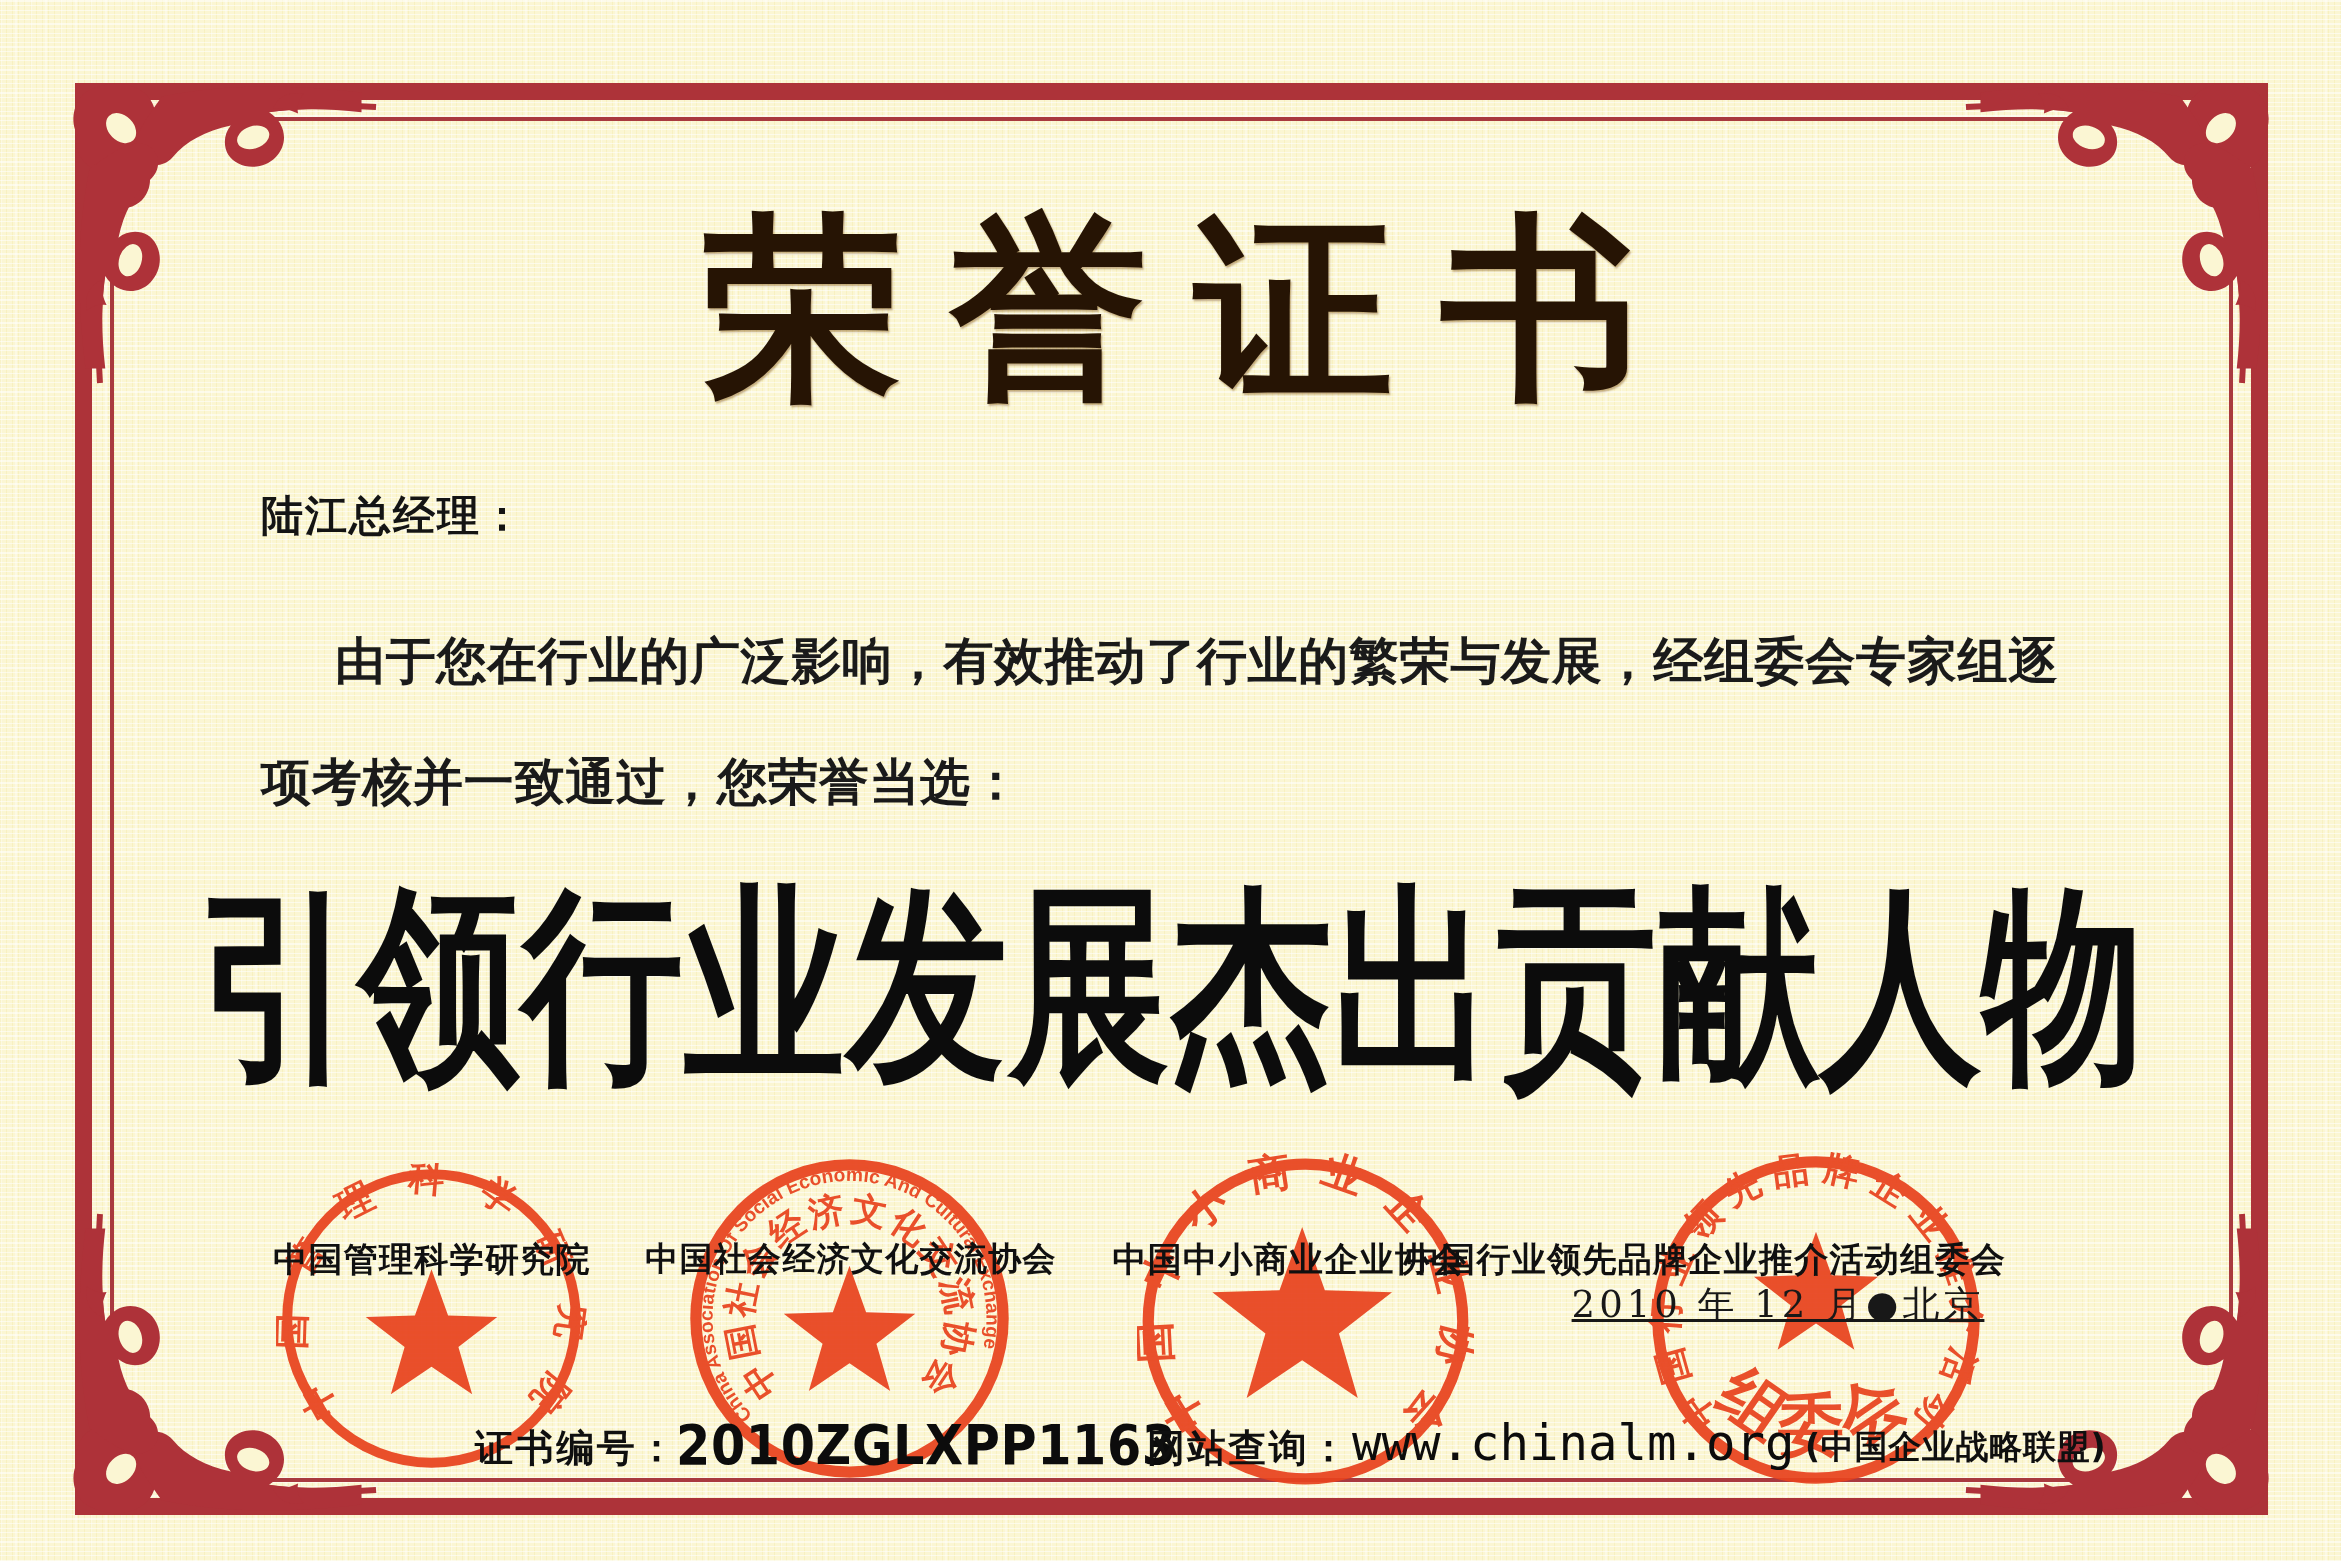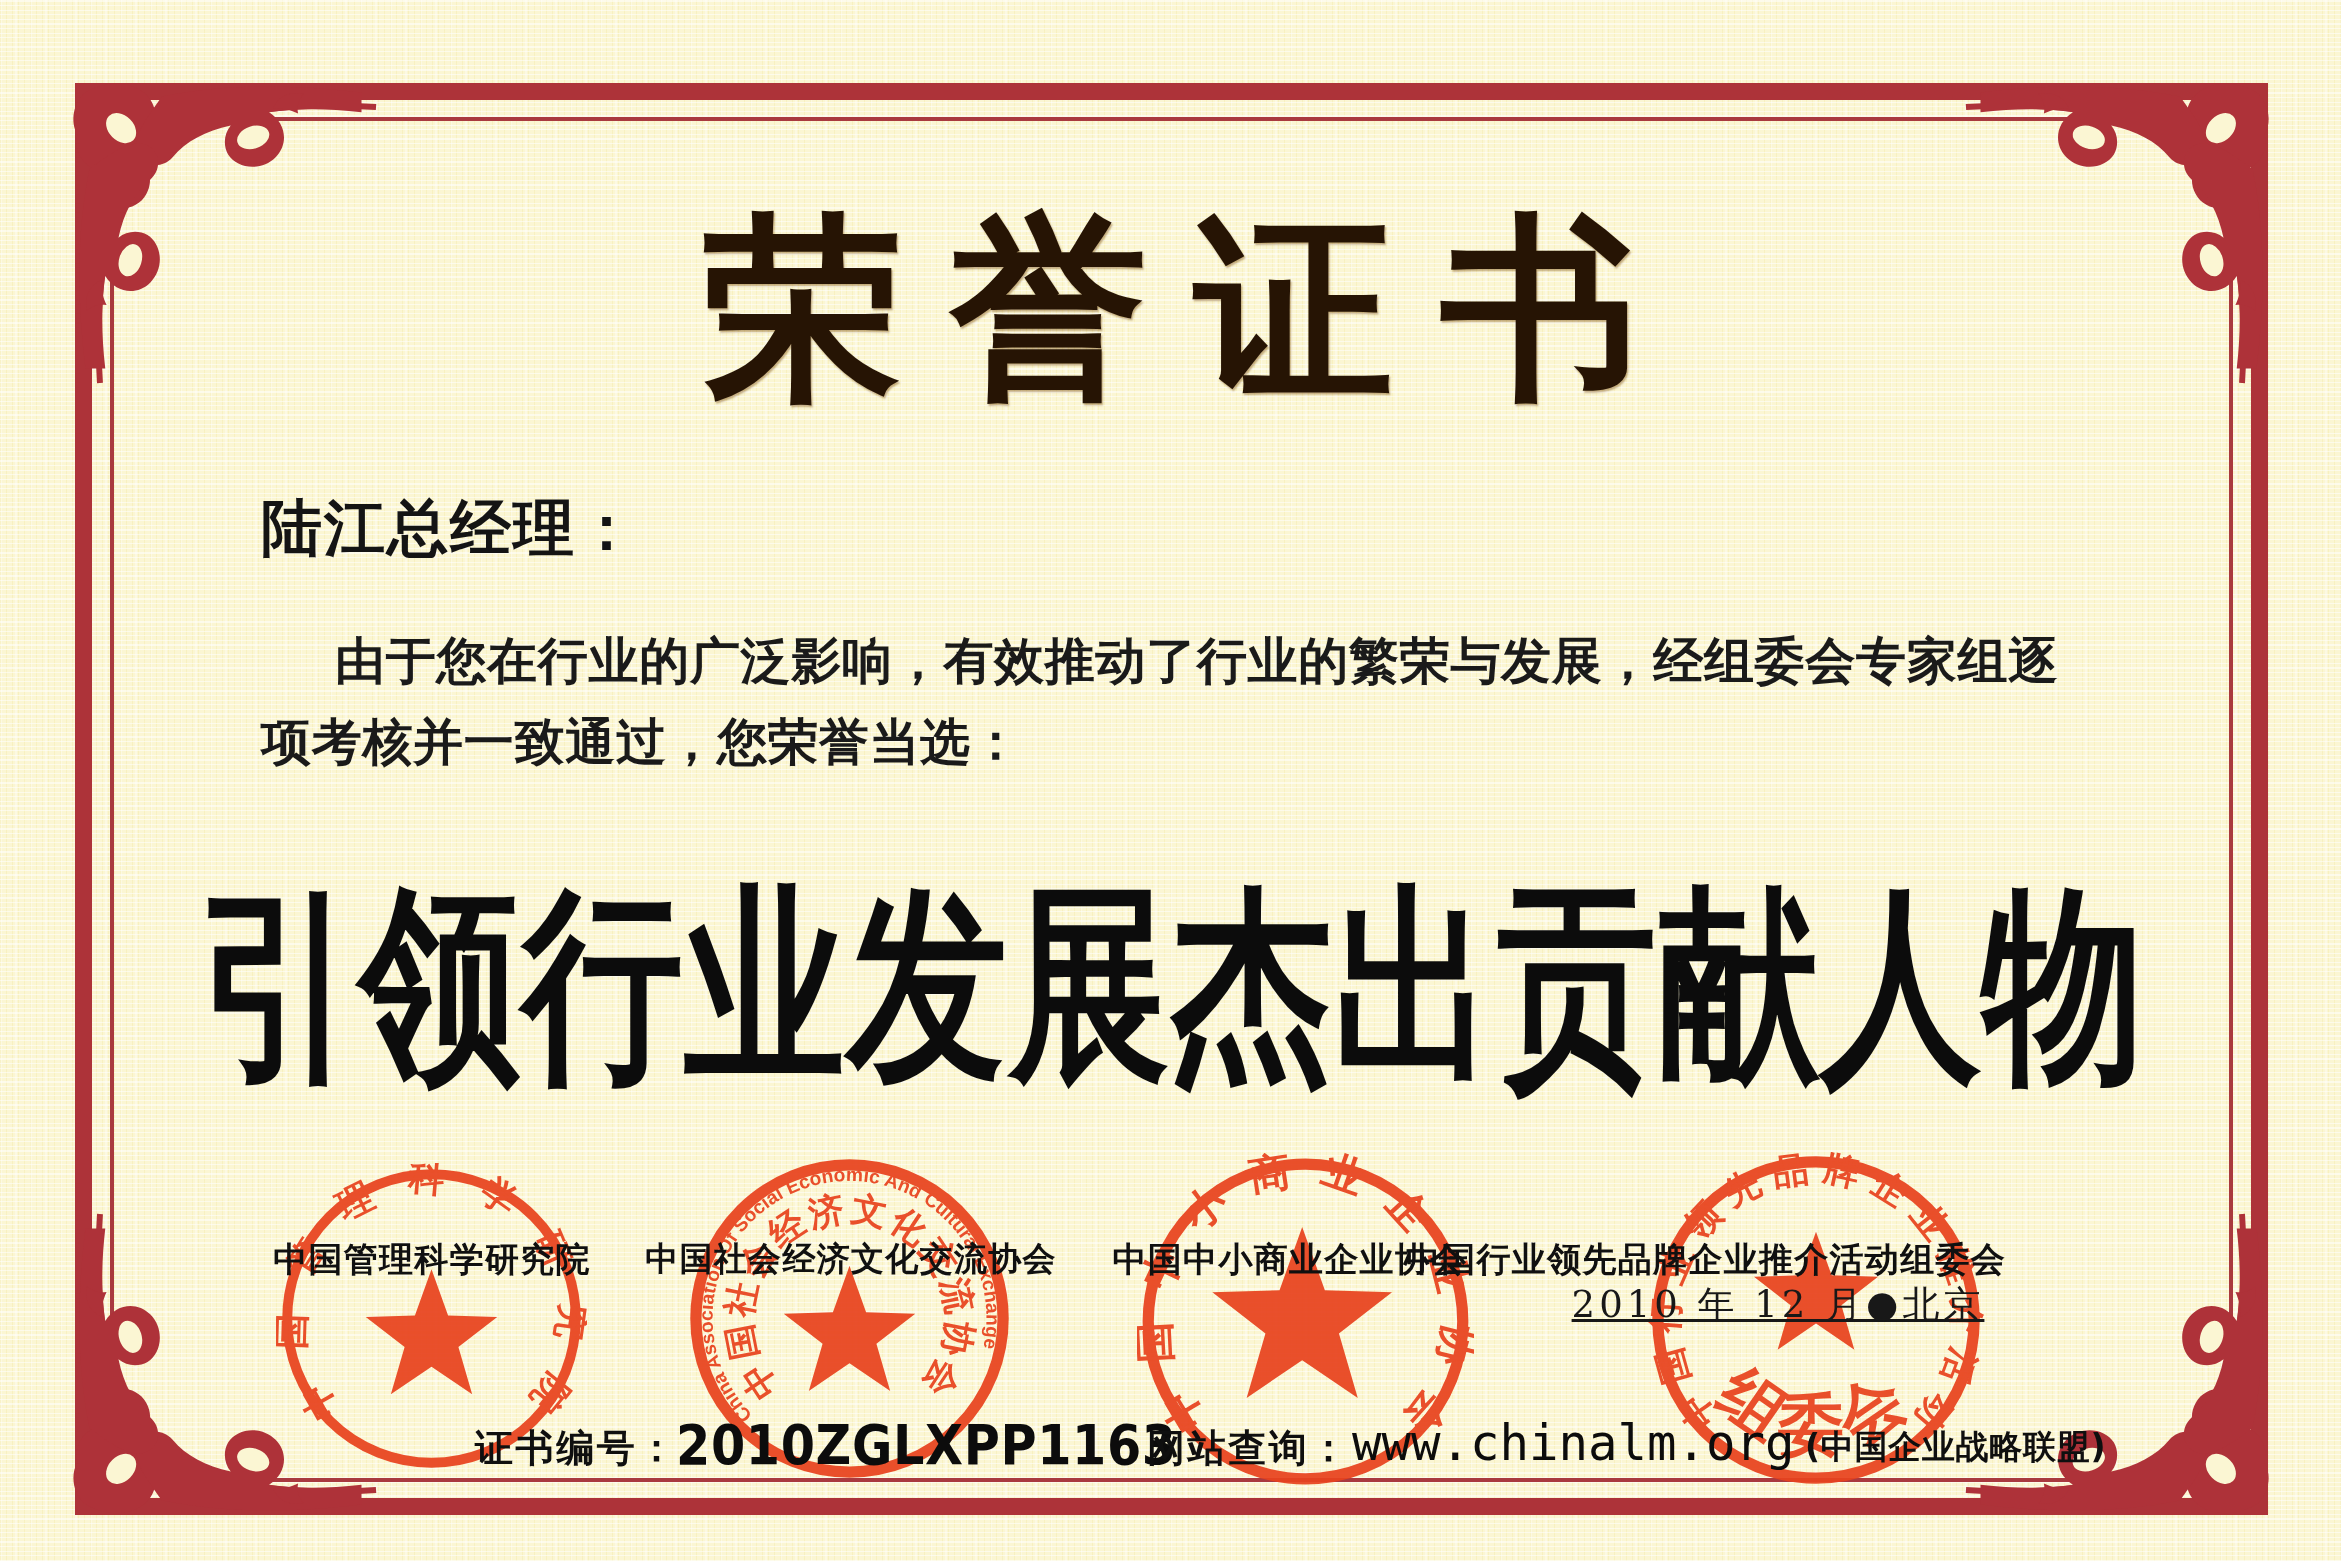--- a/index.html
+++ b/index.html
@@ -22,25 +22,25 @@
   .corner.tr{right:63px;top:70px;transform:scaleX(-1);}
   .corner.bl{left:63px;bottom:34px;transform:scaleY(-1);}
   .corner.br{right:63px;bottom:34px;transform:scale(-1,-1);}
   .corner svg{width:100%;height:100%;display:block;}
   
   .title{position:absolute;left:0;right:0;top:177px;text-align:center;z-index:3;
     font-family:"DejaVu Serif","Liberation Serif",serif;font-weight:700;
     font-size:198px;letter-spacing:.24em;text-indent:.24em;color:#261404;
     text-shadow:1.3px 2px 2px rgba(124,78,14,.45);white-space:nowrap;}
   .addressee{position:absolute;left:261px;top:488px;z-index:3;
-    font-size:61px;font-weight:700;color:#141414;letter-spacing:2px;white-space:nowrap;}
+    font-size:42px;font-weight:700;color:#141414;letter-spacing:2px;white-space:nowrap;}
   .bodytext{position:absolute;left:261px;top:621px;width:1857px;z-index:3;
     font-size:50px;line-height:81px;font-weight:700;color:#1a1a1a;letter-spacing:0.7px;}
   .bodytext .l1{text-indent:74px;white-space:nowrap;}
-  .bodytext .l2{white-space:nowrap;}
+  .bodytext .l2{white-space:nowrap;margin-top:40px;}
   .award{position:absolute;left:0;right:0;top:847px;text-align:center;z-index:3;
     font-size:161px;font-weight:900;color:#0c0c0c;letter-spacing:1.3px;
     transform:scaleY(1.3);transform-origin:50% 0;white-space:nowrap;}
   
   .seal{position:absolute;z-index:4;opacity:.93;}
   .seal svg{width:100%;height:100%;display:block;}
   .seal text{font-family:"DejaVu Sans","Liberation Sans",sans-serif;font-weight:700;fill:#e8431e;}
   .seal .en{font-family:"Liberation Sans","DejaVu Sans",sans-serif;font-weight:700;}
   #seal1{left:276px;top:1163px;width:311px;height:311px;}
   #seal2{left:684px;top:1153px;width:331px;height:331px;}

